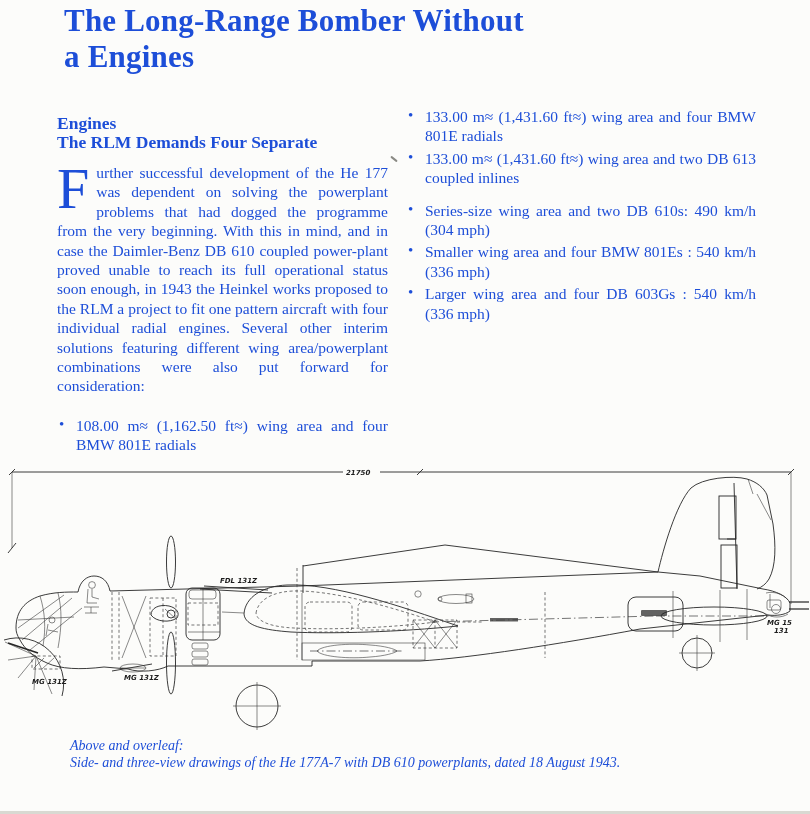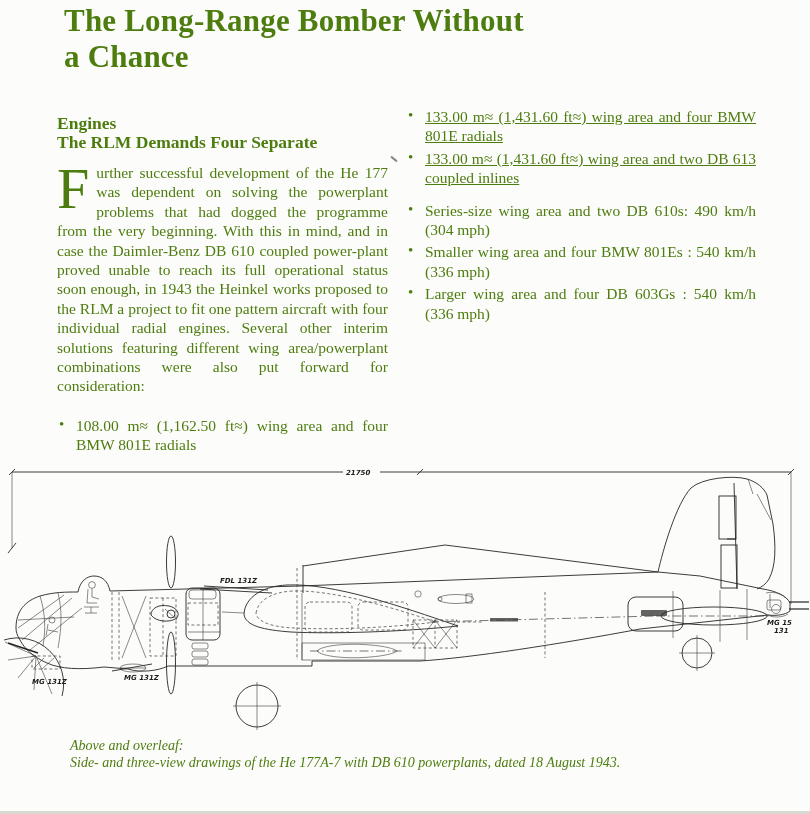--- a/index.html
+++ b/index.html
@@ -1,39 +1,39 @@
 <!DOCTYPE html>
 <html><head>
 <meta charset="utf-8">
 <style>
   html,body { margin:0; padding:0; }
   .page {
     position:relative; width:810px; height:814px;
-    background:#fcfcfa; color:#4d7c0f; overflow:hidden;
+    background:#fcfcfa; color:#1d4ed8; overflow:hidden;
     font-family:"Liberation Serif","DejaVu Serif",serif;
   }
   .title {
     position:absolute; left:64px; top:3px; width:680px;
     font-size:31px; font-weight:700; line-height:36px; letter-spacing:0.2px;
     margin:0;
   }
   .title span { display:block; }
   .col-left  { position:absolute; left:57px;  top:114px; width:331px; }
   .col-right { position:absolute; left:406px; top:107px; width:350px; }
   .section-heading { font-size:17.5px; font-weight:700; line-height:18.5px; margin:0 0 12px 0; }
   .section-heading span { display:block; }
   .body { font-size:15.5px; line-height:19.4px; text-align:justify; margin:0; }
   .dropcap {
     float:left; font-size:58px; line-height:46px; font-weight:400;
     padding:3px 7px 0 0;
   }
   ul.bullets { list-style:none; margin:20px 0 0 0; padding:0; font-size:15.5px; line-height:19.4px; }
   ul.bullets li { position:relative; padding-left:19px; text-align:justify; margin:0 0 3px 0; }
   ul.bullets li::before { content:"\2022"; position:absolute; left:2px; top:-1px; font-size:15px; }
-  .col-right ul.first  { margin-top:0;text-decoration:underline; }
+  .col-right ul.first  { margin-top:0; }
   .col-right p.body    { margin-top:17px; }
   .col-right ul.second { margin-top:13px; }
   figure.aircraft { position:absolute; left:0; top:462px; margin:0; width:664px; height:272px; }
   .caption {
     position:absolute; left:70px; top:737px; width:720px;
     font-style:italic; font-size:14px; line-height:17px;
   }
   .caption span { display:block; }
   .scan-artifact {
     position:absolute; left:390px; top:158px; width:8px; height:2px;
@@ -48,21 +48,21 @@
   svg .lbl  { font:italic 700 7px "DejaVu Sans", sans-serif; fill:#1d1d1d; }
   svg .smudge { fill:#3c3c3c; opacity:.8; }
 </style>
 </head>
 <body>
 
 <div class="page">
 
   <h1 class="title">
     <span>The Long-Range Bomber Without</span>
-    <span>a Chance</span>
+    <span>a Engines</span>
   </h1>
 
   <div class="scan-artifact"></div>
 
   <div class="col-left">
     <h2 class="section-heading">
       <span>Engines</span>
       <span>The RLM Demands Four Separate</span>
     </h2>
     <p class="body"><span class="dropcap">F</span><span>urther successful development of the He 177 was dependent on solving the powerplant problems that had dogged the programme from the very beginning. With this in mind, and in case the Daimler-Benz DB 610 coupled power-plant proved unable to reach its full operational status soon enough, in 1943 the Heinkel works proposed to the RLM a project to fit one pattern aircraft with four individual radial engines. Several other interim solutions featuring different wing area/powerplant combinations were also put forward for consideration:</span></p>

